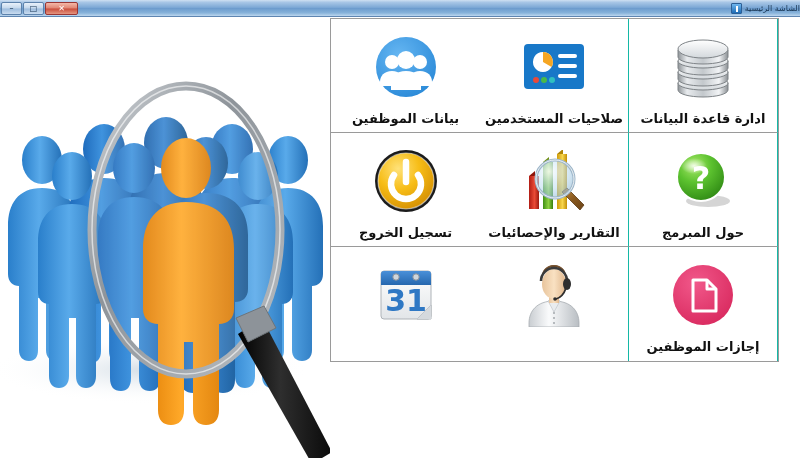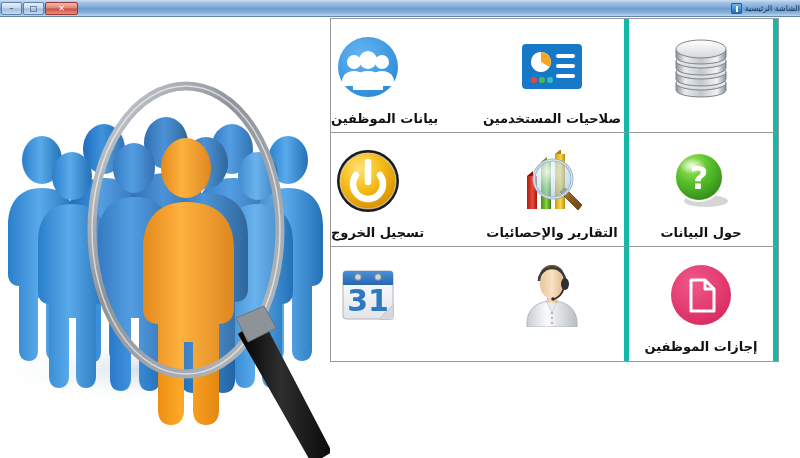--- a/index.html
+++ b/index.html
@@ -120,32 +120,32 @@
     top: 18px;
     width: 449px;
     height: 344px;
     border: 1px solid #9a9a9a;
     display: grid;
     grid-template-columns: 1fr 1fr 1fr;
     grid-template-rows: 1fr 1fr 1fr;
     background: #ffffff;
   }
   .cell {
-    border-right: 5px solid #14b8a6;
+    border-right: 1px solid #14b8a6;
     border-bottom: 1px solid #9a9a9a;
     display: flex;
     flex-direction: column;
     align-items: center;
     justify-content: flex-start;
     padding-top: 13px;
     cursor: pointer;
     background: #ffffff;
     position: relative;
   }
-  .cell:nth-child(3n) { border-right: none; align-items: flex-end; }
+  .cell:nth-child(3n) { border-right: none; }
   .cell:nth-child(n+7) { border-bottom: none; }
 
   .cell-icon {
     width: 74px;
     height: 70px;
     display: flex;
     align-items: center;
     justify-content: center;
     flex: 0 0 auto;
   }
@@ -317,20 +317,21 @@
             <ellipse cx="31" cy="49" rx="25" ry="7" fill="url(#dbTop)"></ellipse>
             <path d="M6 38 h50 v7 a25 7 0 0 1 -50 0 z" fill="url(#dbBody)"></path>
             <ellipse cx="31" cy="38" rx="25" ry="7" fill="url(#dbTop)"></ellipse>
             <path d="M6 27 h50 v7 a25 7 0 0 1 -50 0 z" fill="url(#dbBody)"></path>
             <ellipse cx="31" cy="27" rx="25" ry="7" fill="url(#dbTop)"></ellipse>
             <path d="M6 16 h50 v7 a25 7 0 0 1 -50 0 z" fill="url(#dbBody)"></path>
             <ellipse cx="31" cy="15" rx="25" ry="9" fill="url(#dbTop)"></ellipse>
           </g>
         </svg>
       </div>
+      <div class="cell-label">ادارة قاعدة البيانات</div>
     </div>
 
     <div class="cell">
       <div class="cell-icon">
         <svg width="62" height="50" viewBox="0 0 62 50" xmlns="http://www.w3.org/2000/svg">
           <rect x="1" y="2" width="60" height="45" rx="4" fill="#1878c8"></rect>
           <g>
             <path d="M20 20 m0 -10 a10 10 0 1 1 -0.1 0 z" fill="#ffffff"></path>
             <path d="M20 20 L20 10 A10 10 0 0 1 28.6 25 Z" fill="#f5a623"></path>
           </g>
@@ -381,21 +382,21 @@
               <stop offset="0%" stop-color="#ffffff" stop-opacity="0.85"></stop>
               <stop offset="100%" stop-color="#ffffff" stop-opacity="0"></stop>
             </radialGradient>
           </defs>
           <ellipse cx="36" cy="50" rx="22" ry="6" fill="#9a9a9a" fill-opacity="0.42"></ellipse>
           <circle cx="29" cy="26" r="24" fill="url(#qBg)" stroke="#ffffff" stroke-width="2"></circle>
           <ellipse cx="22" cy="15" rx="13" ry="8" fill="url(#qShine)"></ellipse>
           <text x="29" y="38" font-family="DejaVu Sans, sans-serif" font-size="32" font-weight="bold" fill="#ffffff" text-anchor="middle">?</text>
         </svg>
       </div>
-      <div class="cell-label">حول البيانات</div>
+      <div class="cell-label">حول المبرمج</div>
     </div>
 
     <div class="cell">
       <div class="cell-icon">
         <svg width="66" height="62" viewBox="0 0 66 62" xmlns="http://www.w3.org/2000/svg">
           <defs>
             <linearGradient id="barR" x1="0" y1="0" x2="1" y2="0">
               <stop offset="0%" stop-color="#b01c14"></stop>
                 <stop offset="55%" stop-color="#ea4a35"></stop>
                 <stop offset="100%" stop-color="#9c1a10"></stop>

